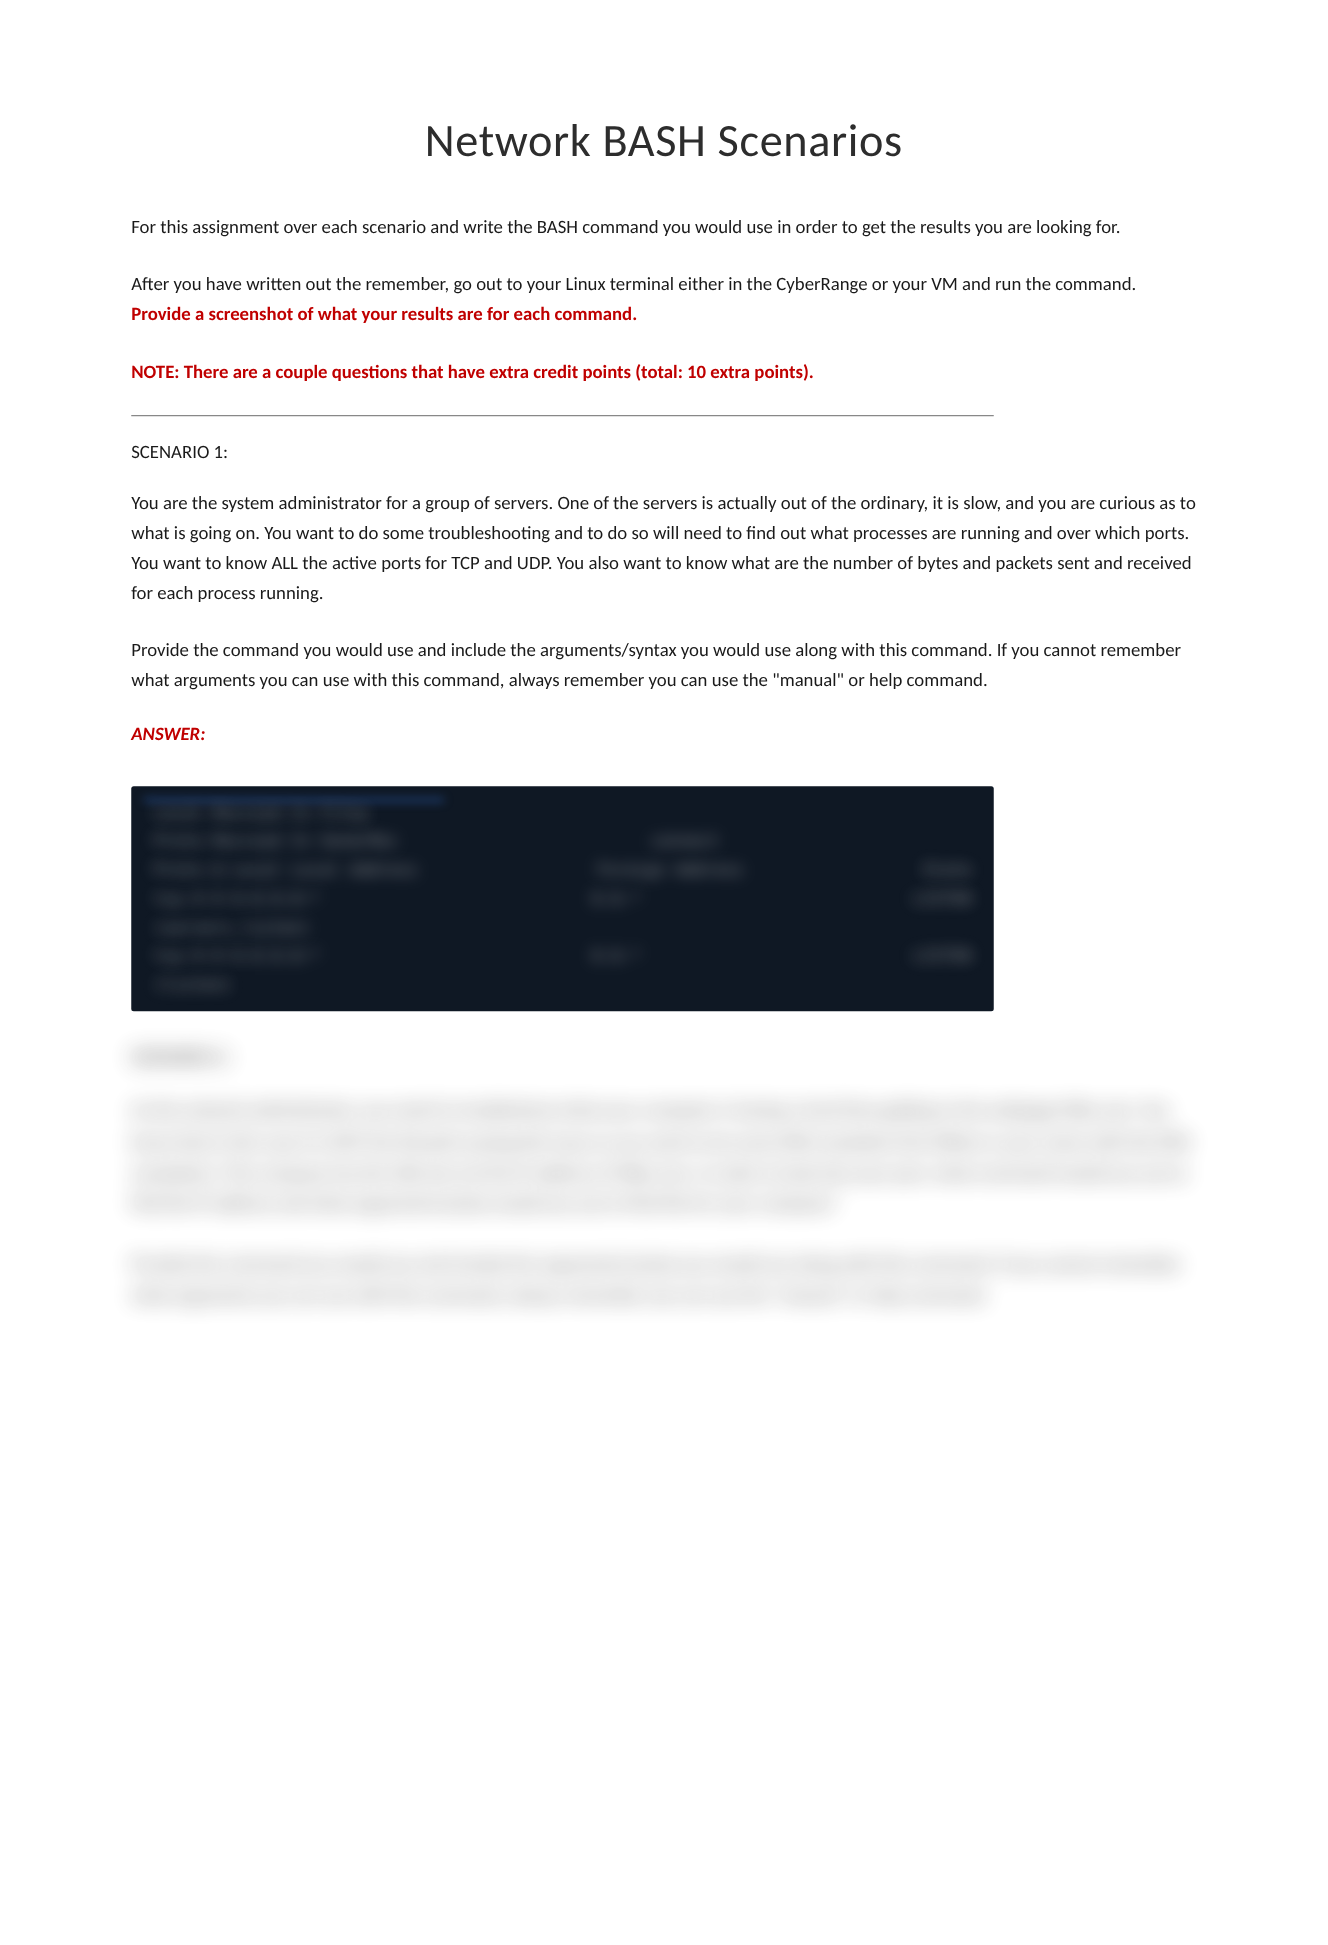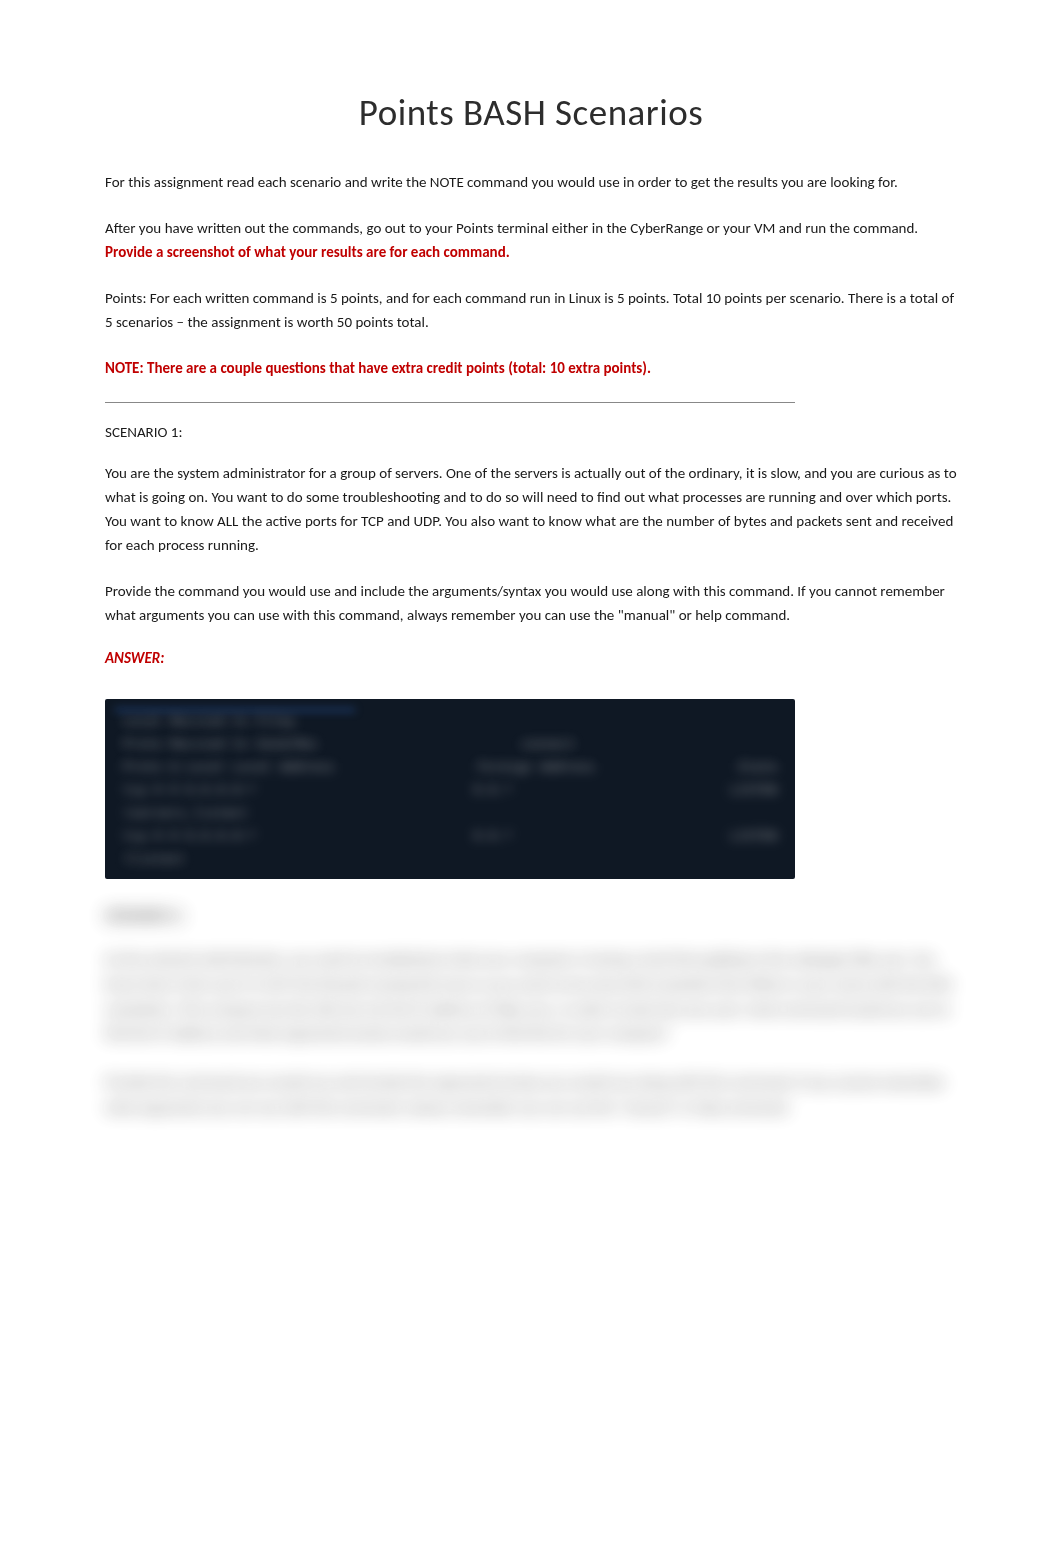--- a/index.html
+++ b/index.html
@@ -107,29 +107,28 @@
       line-height: 1.65;
       color: #1a1a1a;
       margin-bottom: 24px;
     }
   </style>
 </head>
 <body>
 
 <div class="page">
 
-  <h1 class="title">Points BASH Scenarios</h1>
+  <h1 class="title">Network BASH Scenarios</h1>
 
-  <p class="paragraph">For this assignment read each scenario and write the NOTE command you would use in order to get the results you are looking for.</p>
+  <p class="paragraph">For this assignment over each scenario and write the BASH command you would use in order to get the results you are looking for.</p>
 
   <p class="paragraph">
-    <span>After you have written out the commands, go out to your Points terminal either in the CyberRange or your VM and run the command.  </span><span class="emphasis-red">Provide a screenshot of what your results are for each command.</span>
+    <span>After you have written out the remember, go out to your Linux terminal either in the CyberRange or your VM and run the command.  </span><span class="emphasis-red">Provide a screenshot of what your results are for each command.</span>
   </p>
 
-  <p class="paragraph">Points:  For each written command is 5 points, and for each command run in Linux is 5 points.  Total 10 points per scenario.  There is a total of 5 scenarios – the assignment is worth 50 points total.</p>
 
   <p class="note-red">NOTE: There are a couple questions that have extra credit points (total: 10 extra points).</p>
   <span class="note-underline"></span>
 
   <p class="scenario-heading">SCENARIO 1:</p>
 
   <p class="paragraph">You are the system administrator for a group of servers.  One of the servers is actually out of the ordinary, it is slow, and you are curious as to what is going on.  You want to do some troubleshooting and to do so will need to find out what processes are running and over which ports. You want to know ALL the active ports for TCP and UDP. You also want to know what are the number of bytes and packets sent and received for each process running.</p>
 
   <p class="paragraph">Provide the command you would use and include the arguments/syntax you would use along with this command.  If you cannot remember what arguments you can use with this command, always remember you can use the "manual" or help command.</p>
 

